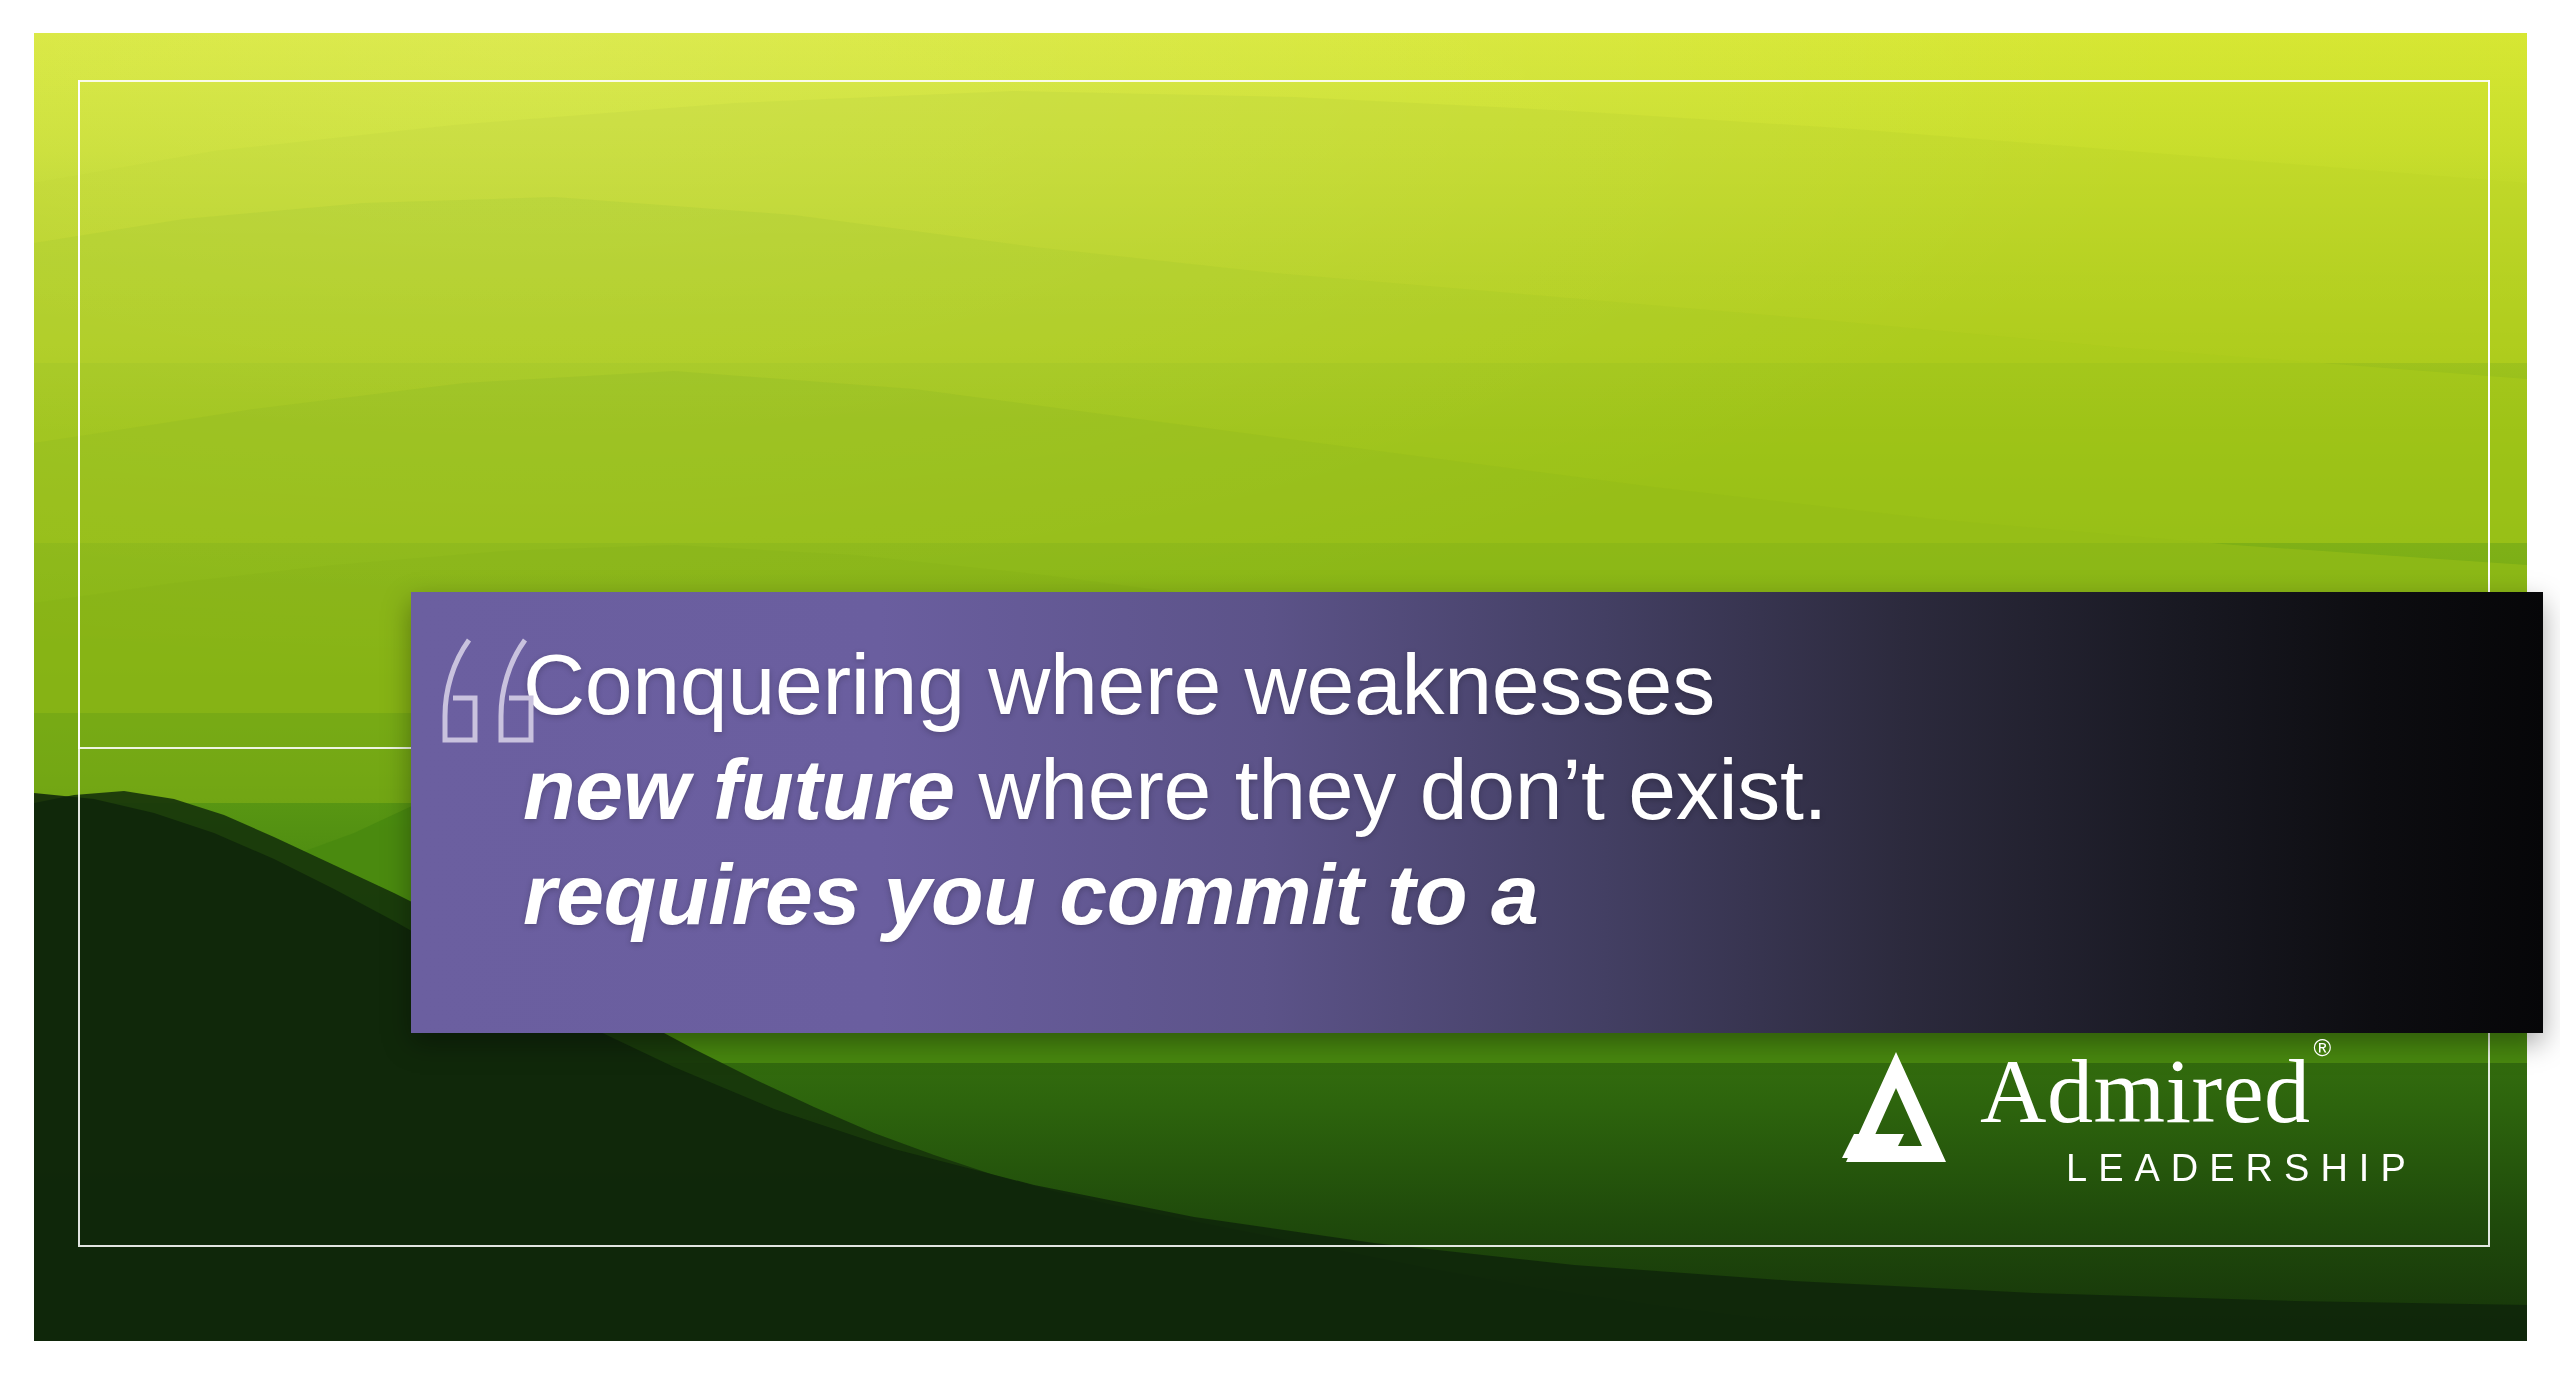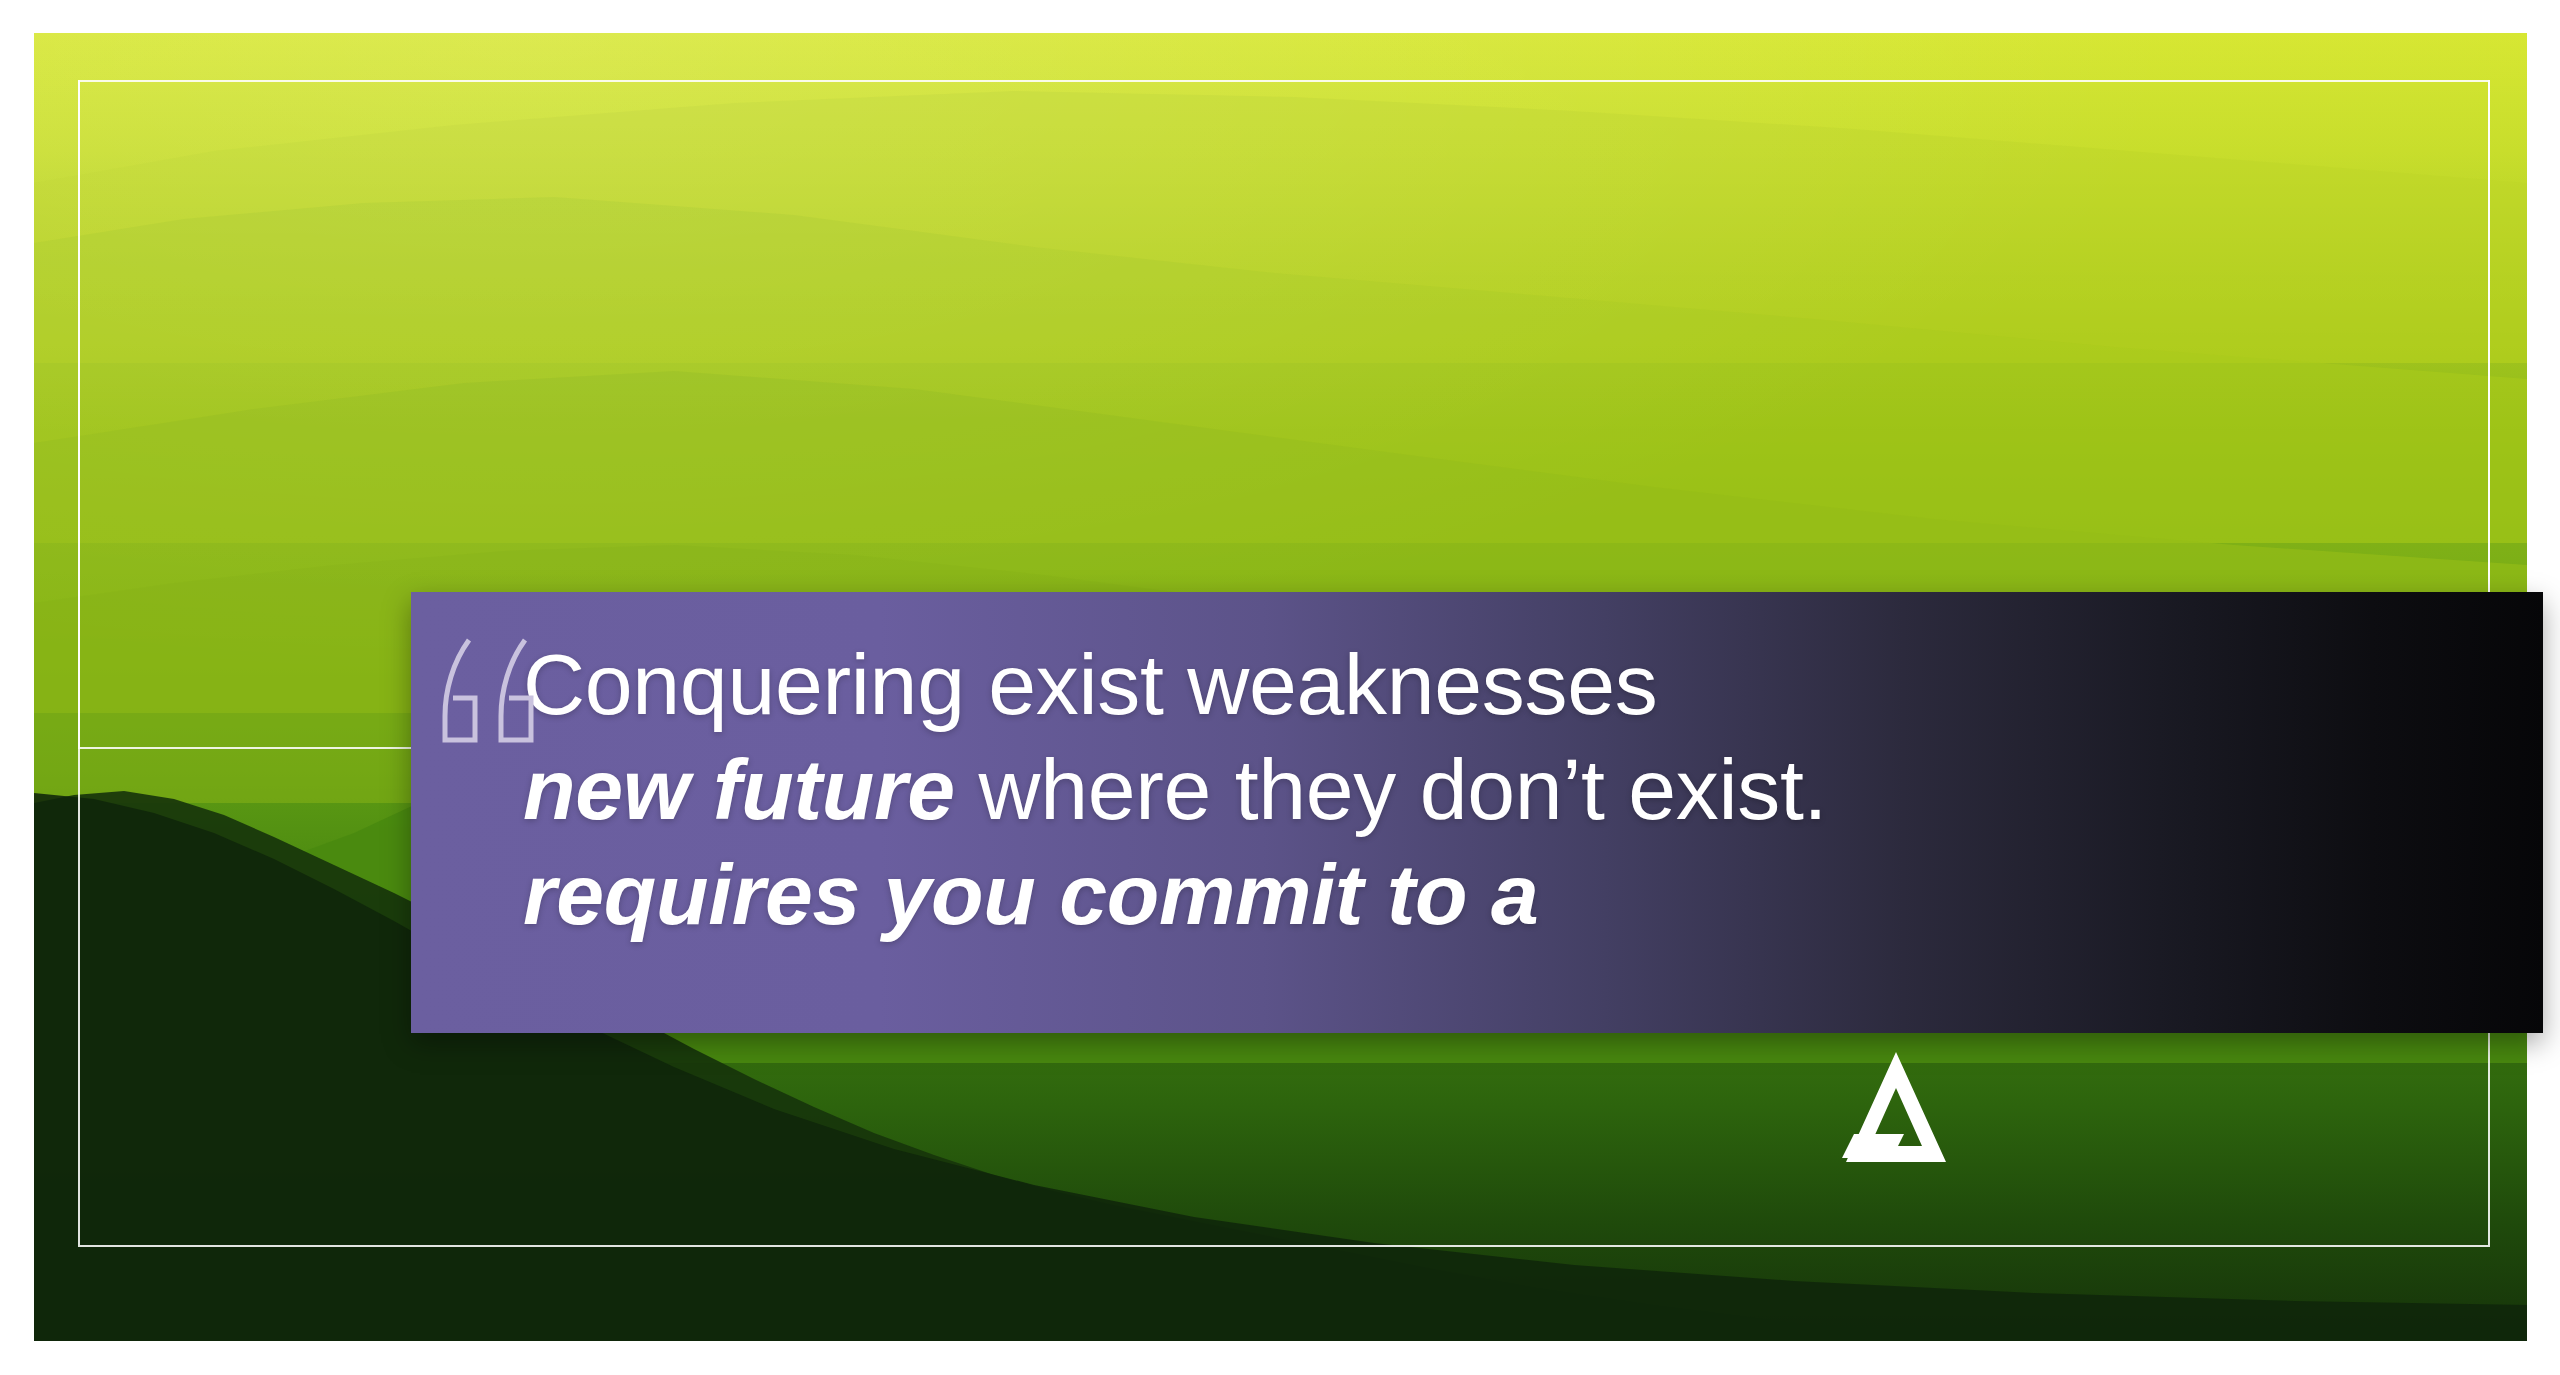--- a/index.html
+++ b/index.html
@@ -266,21 +266,21 @@
 
       <div class="quote-mark">
         <svg viewBox="0 0 126 110" fill="none">
           <path d="M38 4 C22 26 14 54 14 80 L14 104 L44 104 L44 62 L22 62" stroke="#c9c2de" stroke-width="5" stroke-linejoin="miter" fill="none"></path>
           <path d="M94 4 C78 26 70 54 70 80 L70 104 L100 104 L100 62 L78 62" stroke="#c9c2de" stroke-width="5" stroke-linejoin="miter" fill="none"></path>
         </svg>
       </div>
 
       <div class="quote-lines">
         <span class="ln">
-          <span class="norm">Conquering exist weaknesses</span>
+          <span class="norm">Conquering where weaknesses</span>
         </span>
         <span class="ln">
           <span class="em">new future</span><span class="norm"> where they don’t exist.</span>
         </span>
         <span class="ln">
           <span class="em">requires you commit to a</span>
         </span>
       </div>
 
     </div>
@@ -291,16 +291,20 @@
     <div class="brand-mark">
       <svg viewBox="0 0 108 118">
 
         <path d="M54 4 L104 114 L4 114 Z
                  M54 40 L80 98 L28 98 Z" fill="#ffffff" fill-rule="evenodd"></path>
 
         <path d="M12 86 L62 86 L50 110 L0 110 Z" fill="#ffffff"></path>
       </svg>
     </div>
 
+    <div class="brand-text">
+      <div class="brand-word"><span>Admired</span><span class="brand-reg">®</span></div>
+      <div class="brand-sub">LEADERSHIP</div>
+    </div>
 
   </div>
 
 </div>
 
 </body></html>

